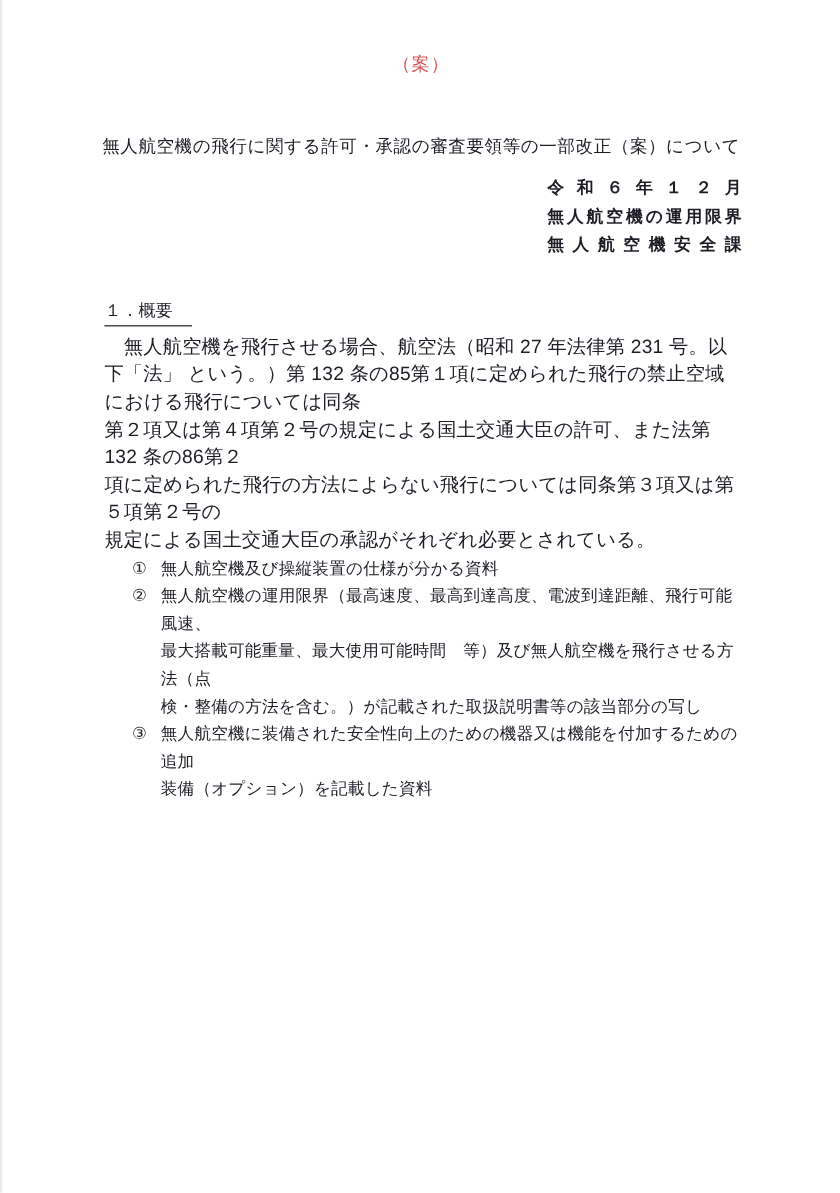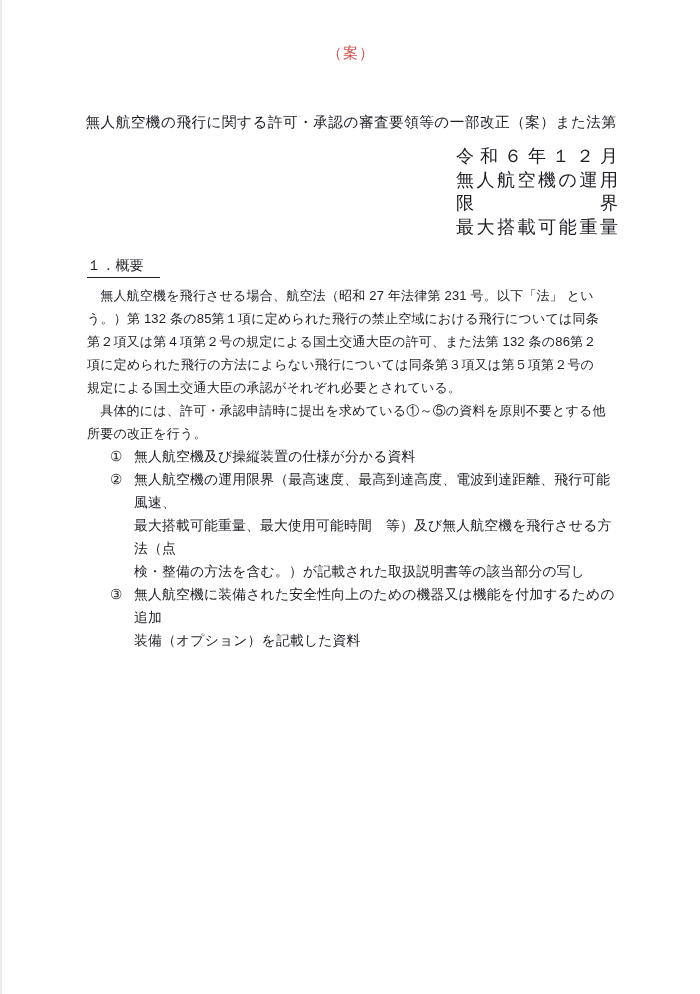--- a/index.html
+++ b/index.html
@@ -25,43 +25,44 @@
     text-align:center;
     font-size:14.6px;
     letter-spacing:0.5px;
   }
   .byline{
     width:162px;
     margin:13px 82px 0 auto;
   }
   .byline-line{
     line-height:23.5px;
-    font-size:18px;
+    font-size:14px;
     text-align:justify;
     text-align-last:justify;
+    font-weight:bold;
     -moz-text-align-last:justify;
   }
   .content{
     padding:0 82px 0 85px;
   }
   .sec-heading{
-    margin-top:16px;
+    margin-top:33px;
     margin-bottom:6px;
     font-size:14.2px;
     line-height:20px;
   }
   .sec-heading .ul{
     display:inline-block;
     border-bottom:1px solid #1d1d26;
     padding-right:16px;
     padding-bottom:2px;
   }
   .para{
     margin:0;
-    font-size:13px;
+    font-size:16px;
     line-height:23px;
     white-space:pre-line;
     letter-spacing:0.2px;
   }
   .hl{
     background:#b5d8f0;
     color:inherit;
   }
   .olist{margin-top:0;}
   .oitem{
@@ -77,40 +78,38 @@
     letter-spacing:0.2px;
   }
 </style>
 </head>
 <body>
 
 <div class="page">
 
   <div class="draft">（案）</div>
 
-  <div class="title">無人航空機の飛行に関する許可・承認の審査要領等の一部改正（案）また法第</div>
+  <div class="title">無人航空機の飛行に関する許可・承認の審査要領等の一部改正（案）について</div>
 
   <div class="byline">
     <div class="byline-line">令和６年１２月</div>
     <div class="byline-line">無人航空機の運用限界</div>
-    <div class="byline-line">最大搭載可能重量</div>
+    <div class="byline-line">無人航空機安全課</div>
   </div>
 
   <div class="content">
 
     <div class="sec-heading">
       <span class="ul">１．概要</span>
     </div>
 
     <p class="para">　無人航空機を飛行させる場合、航空法（昭和 27 年法律第 231 号。以下「法」 という。）第 132 条の85第１項に定められた飛行の禁止空域における飛行については同条
 第２項又は第４項第２号の規定による国土交通大臣の許可、また法第 132 条の86第２
 項に定められた飛行の方法によらない飛行については同条第３項又は第５項第２号の
 規定による国土交通大臣の承認がそれぞれ必要とされている。</p>
-    <p class="para">　具体的には、許可・承認申請時に提出を求めている①～⑤の資料を原則不要とする他
-所要の改正を行う。</p>
 
     <div class="olist">
       <div class="oitem">
         <span class="marker">①</span>
         <span class="itext">無人航空機及び操縦装置の仕様が分かる資料</span>
       </div>
       <div class="oitem">
         <span class="marker">②</span>
         <span class="itext">無人航空機の運用限界（最高速度、最高到達高度、電波到達距離、飛行可能風速、
 最大搭載可能重量、最大使用可能時間　等）及び無人航空機を飛行させる方法（点

